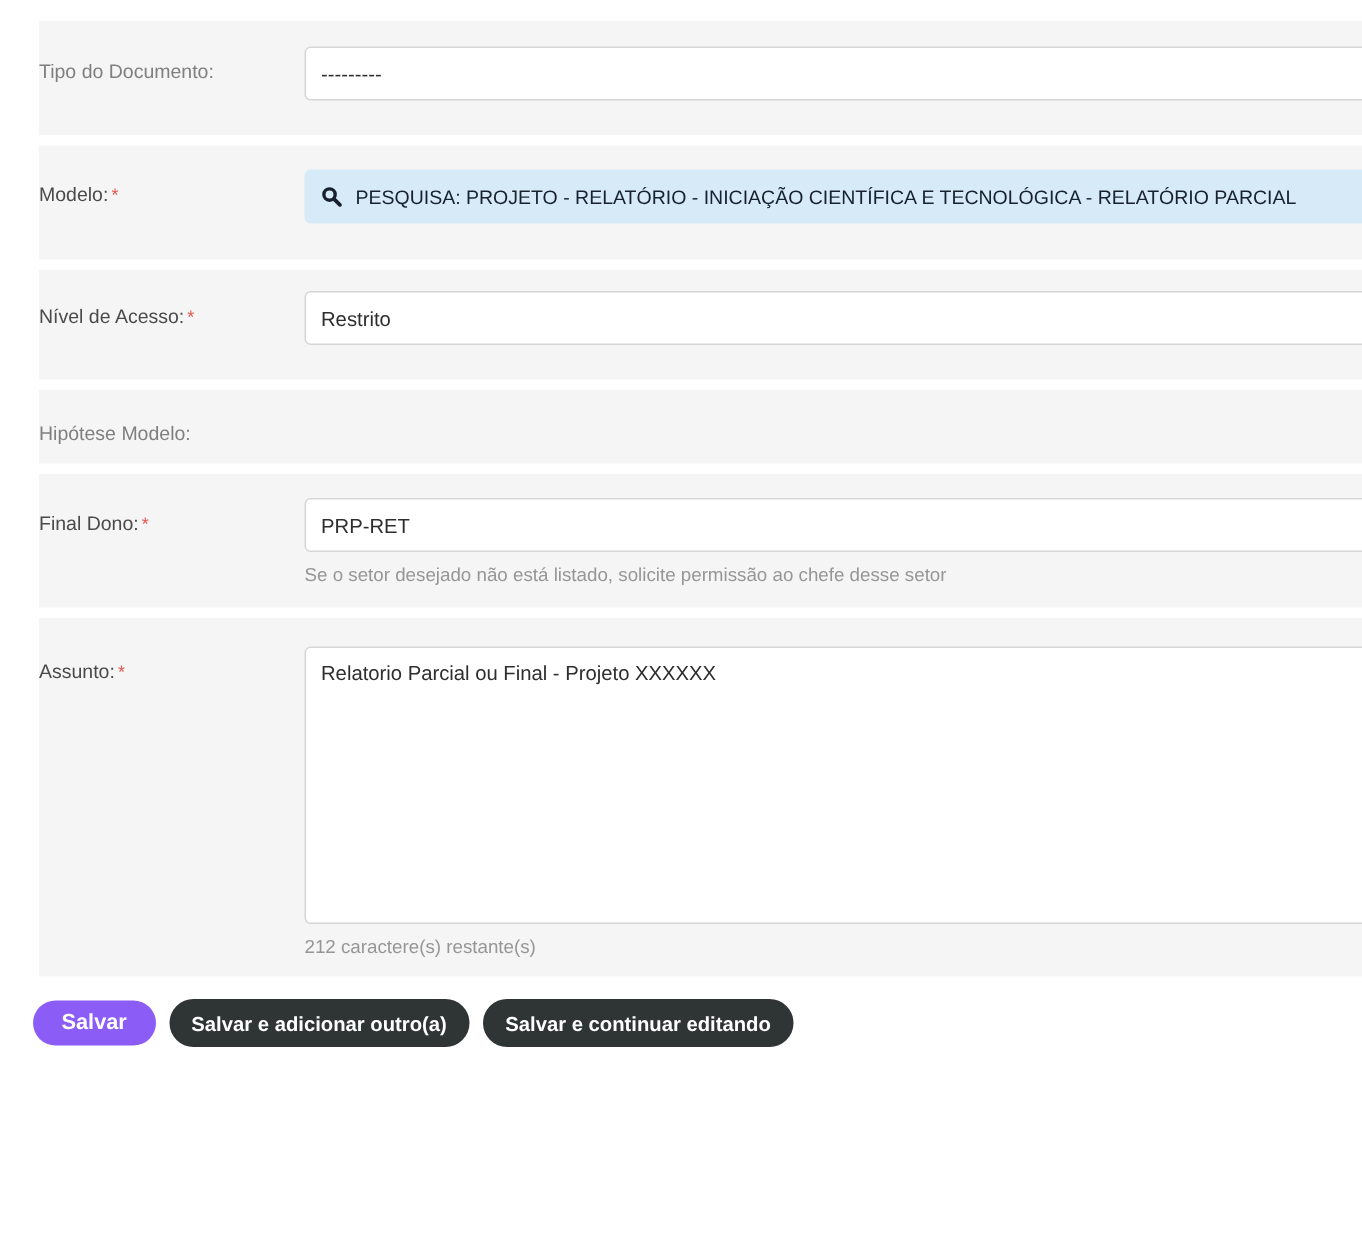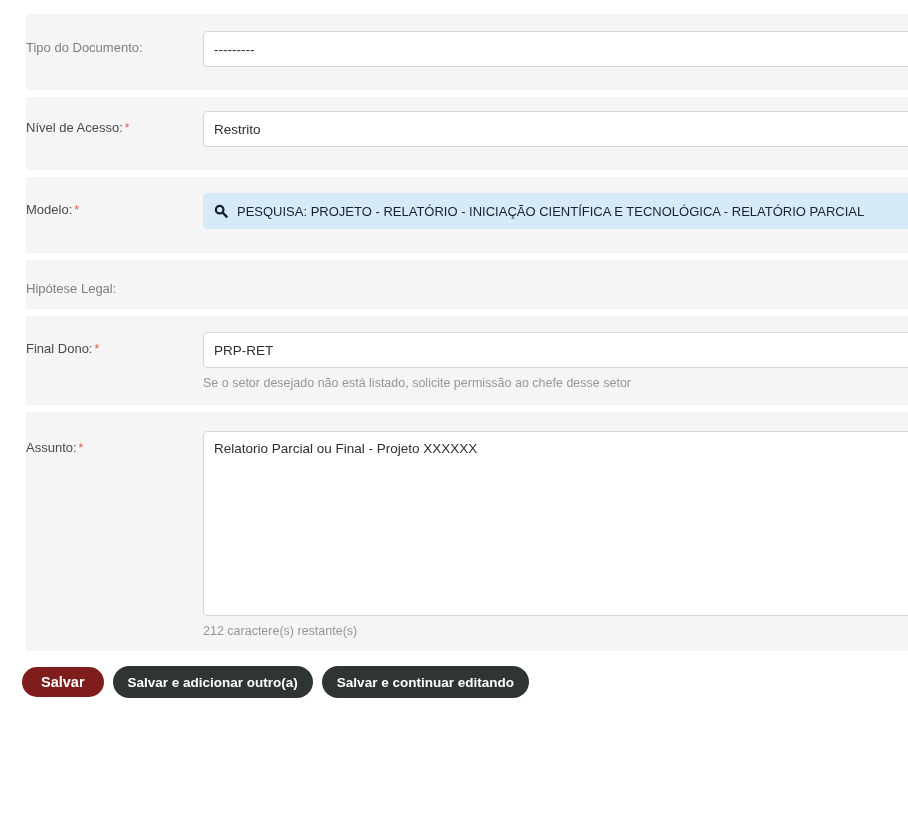--- a/index.html
+++ b/index.html
@@ -110,68 +110,68 @@
     border: none;
     height: 30px;
     border-radius: 17px;
     color: #ffffff;
     font-weight: bold;
     font-family: inherit;
     cursor: pointer;
     display: inline-flex;
     align-items: center;
   }
-  .btn-green { background: #7f1d1d; padding: 0 19px; font-size: 14.5px; }
+  .btn-green { background: #8b5cf6; padding: 0 19px; font-size: 14.5px; }
   .btn-dark  { background: #2f3435; padding: 16px 15px; font-size: 13.5px; }
 </style>
 </head>
 <body>
 
 <div class="form-wrap">
 
   <div class="form-row r1">
     <div class="label-col">
       <span>Tipo do Documento:</span>
     </div>
     <div class="field-col">
       <div class="control">
         <span>---------</span>
       </div>
-    </div>
-  </div>
-
-  <div class="form-row r3">
-    <div class="label-col required">
-      <span>Nível de Acesso:</span><span class="req-marker">*</span>
-    </div>
-    <div class="field-col">
-      <input class="control" type="text" value="Restrito" style="">
     </div>
   </div>
 
   <div class="form-row r2">
     <div class="label-col required">
       <span>Modelo:</span><span class="req-marker">*</span>
     </div>
     <div class="field-col">
       <div class="control model">
         <span class="model-icon">
           <svg width="14" height="14" viewBox="0 0 16 16">
             <circle cx="6.5" cy="6.5" r="4.3" fill="none" stroke="currentColor" stroke-width="2.6"></circle>
             <line x1="10.2" y1="10.2" x2="14.4" y2="14.4" stroke="currentColor" stroke-width="2.8" stroke-linecap="round"></line>
           </svg>
         </span>
         <span>PESQUISA: PROJETO - RELATÓRIO - INICIAÇÃO CIENTÍFICA E TECNOLÓGICA - RELATÓRIO PARCIAL</span>
       </div>
     </div>
   </div>
 
+  <div class="form-row r3">
+    <div class="label-col required">
+      <span>Nível de Acesso:</span><span class="req-marker">*</span>
+    </div>
+    <div class="field-col">
+      <input class="control" type="text" value="Restrito" style="">
+    </div>
+  </div>
+
   <div class="form-row r4">
     <div class="label-col">
-      <span>Hipótese Legal:</span>
+      <span>Hipótese Modelo:</span>
     </div>
   </div>
 
   <div class="form-row r5">
     <div class="label-col required">
       <span>Final Dono:</span><span class="req-marker">*</span>
     </div>
     <div class="field-col">
       <input class="control" type="text" value="PRP-RET" style="">
       <div class="help-text">Se o setor desejado não está listado, solicite permissão ao chefe desse setor</div>

